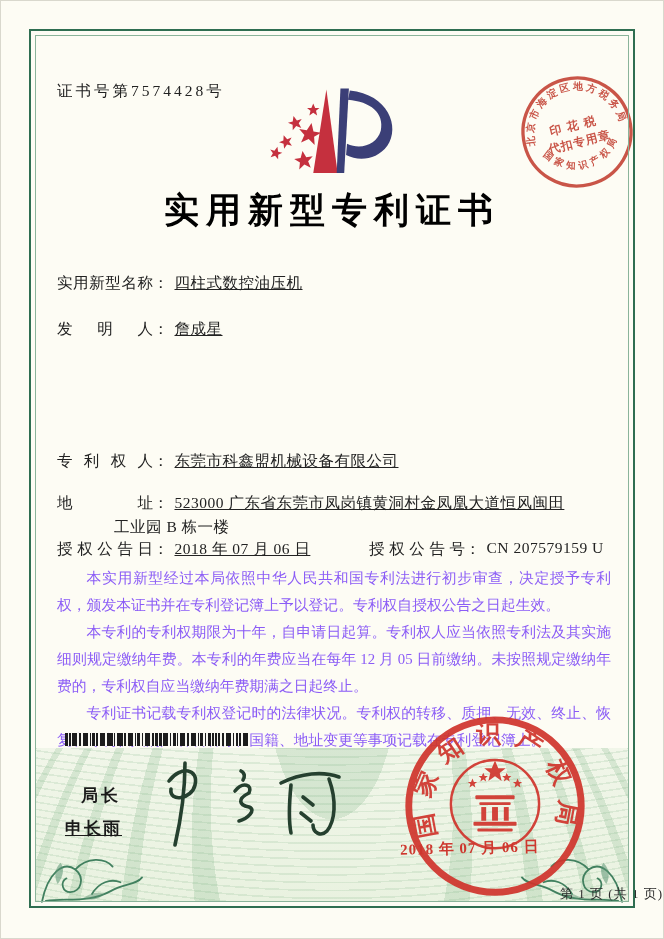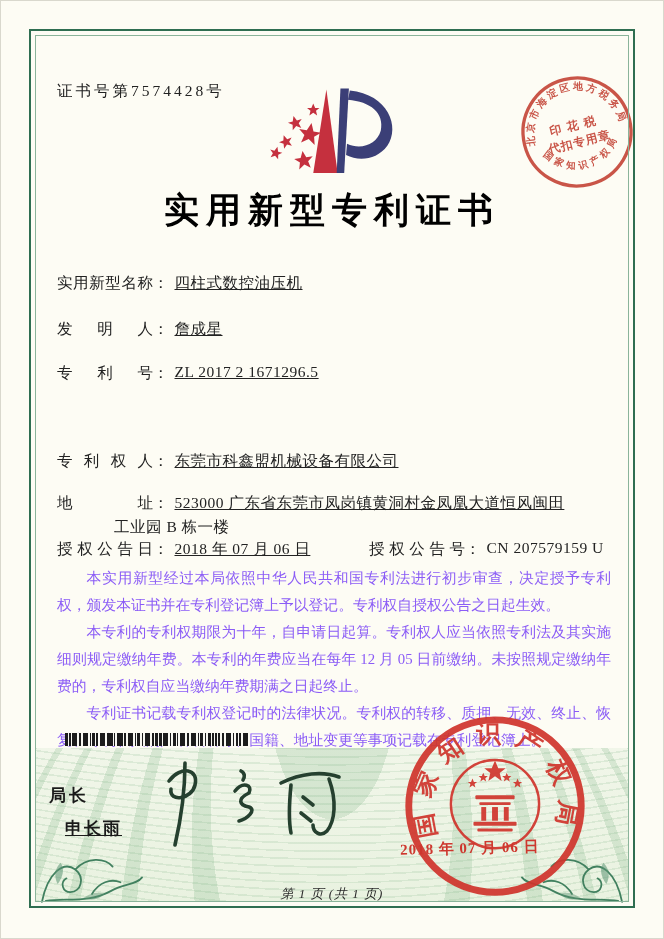--- a/index.html
+++ b/index.html
@@ -48,32 +48,32 @@
       repeating-linear-gradient(90deg,#1c1c1c 0 1.5px,transparent 1.5px 3.5px),
       repeating-linear-gradient(90deg,#1c1c1c 0 2.5px,transparent 2.5px 9px),
       repeating-linear-gradient(90deg,transparent 0 5px,#1c1c1c 5px 6.5px,transparent 6.5px 13px);
     background-color:#f8f8f2;
   }
 
   .ornament{position:absolute; width:108px; height:74px; z-index:2;}
   .ornament.bl{left:37px; top:832px;}
   .ornament.br{right:37px; top:832px; transform:scaleX(-1);}
 
-  .sig-title{position:absolute; left:48px; top:783px; font-size:17px; color:#1a1a1a;
+  .sig-title{position:absolute; left:80px; top:783px; font-size:17px; color:#1a1a1a;
     font-family:"Liberation Sans","DejaVu Sans",sans-serif; letter-spacing:3px; font-weight:600; z-index:3;text-align:right;}
   .sig-name{position:absolute; left:64px; top:816px; font-size:17px; color:#1a1a1a;
     font-family:"Liberation Sans","DejaVu Sans",sans-serif; letter-spacing:2px; font-weight:600; z-index:3;text-decoration:underline;}
   .signature{position:absolute; left:142px; top:756px; width:212px; height:96px; z-index:3;}
 
   .cnipa-seal{position:absolute; left:396px; top:710px; width:196px; height:196px; z-index:4; opacity:.92;}
   .seal-date{position:absolute; left:399px; top:838px; width:140px; z-index:5;
     color:#ce372e; font-size:15px; letter-spacing:1px; transform:rotate(-1.5deg); font-weight:600;}
 
-  .footer{position:absolute; left:0; top:884px; width:100%; text-align:center;
-    font-size:13px; color:#2c2c2c; letter-spacing:1px; z-index:3;font-style:italic;}
+  .footer{position:absolute; left:0; top:884px; width:100%; text-align:right;
+    font-size:13px; color:#2c2c2c; letter-spacing:1px; z-index:3;}
 </style>
 </head>
 <body>
 
 <div class="page">
 
   <div class="green-zone"></div>
   <div class="frame-outer"></div>
   <div class="frame-inner"></div>
 
@@ -111,23 +111,20 @@
     <text x="75" y="90" text-anchor="middle" fill="#c0392b" font-size="12.5" letter-spacing="1" font-weight="bold">代扣专用章</text>
   </svg>
 
   <div class="title">实用新型专利证书</div>
 
   <div class="field-row" style="top:272px">
     <span class="flabel">实用新型名称</span><span class="colon">：</span><span class="fvalue">四柱式数控油压机</span>
   </div>
   <div class="field-row" style="top:318px">
     <span class="flabel">发明人</span><span class="colon">：</span><span class="fvalue">詹成星</span>
-  </div>
-  <div class="field-row" style="top:362px">
-    <span class="flabel">专利号</span><span class="colon">：</span><span class="fvalue">ZL 2017 2 1671296.5</span>
   </div>
   <div class="field-row" style="top:450px">
     <span class="flabel">专利权人</span><span class="colon">：</span><span class="fvalue">东莞市科鑫盟机械设备有限公司</span>
   </div>
   <div class="field-row" style="top:492px">
     <span class="flabel">地址</span><span class="colon">：</span><span class="fvalue">523000 广东省东莞市凤岗镇黄洞村金凤凰大道恒风闽田</span>
     <span class="fvalue2">工业园 B 栋一楼</span>
   </div>
   <div class="field-row" style="top:538px">
     <span class="flabel">授权公告日</span><span class="colon">：</span><span class="fvalue">2018 年 07 月 06 日</span>

